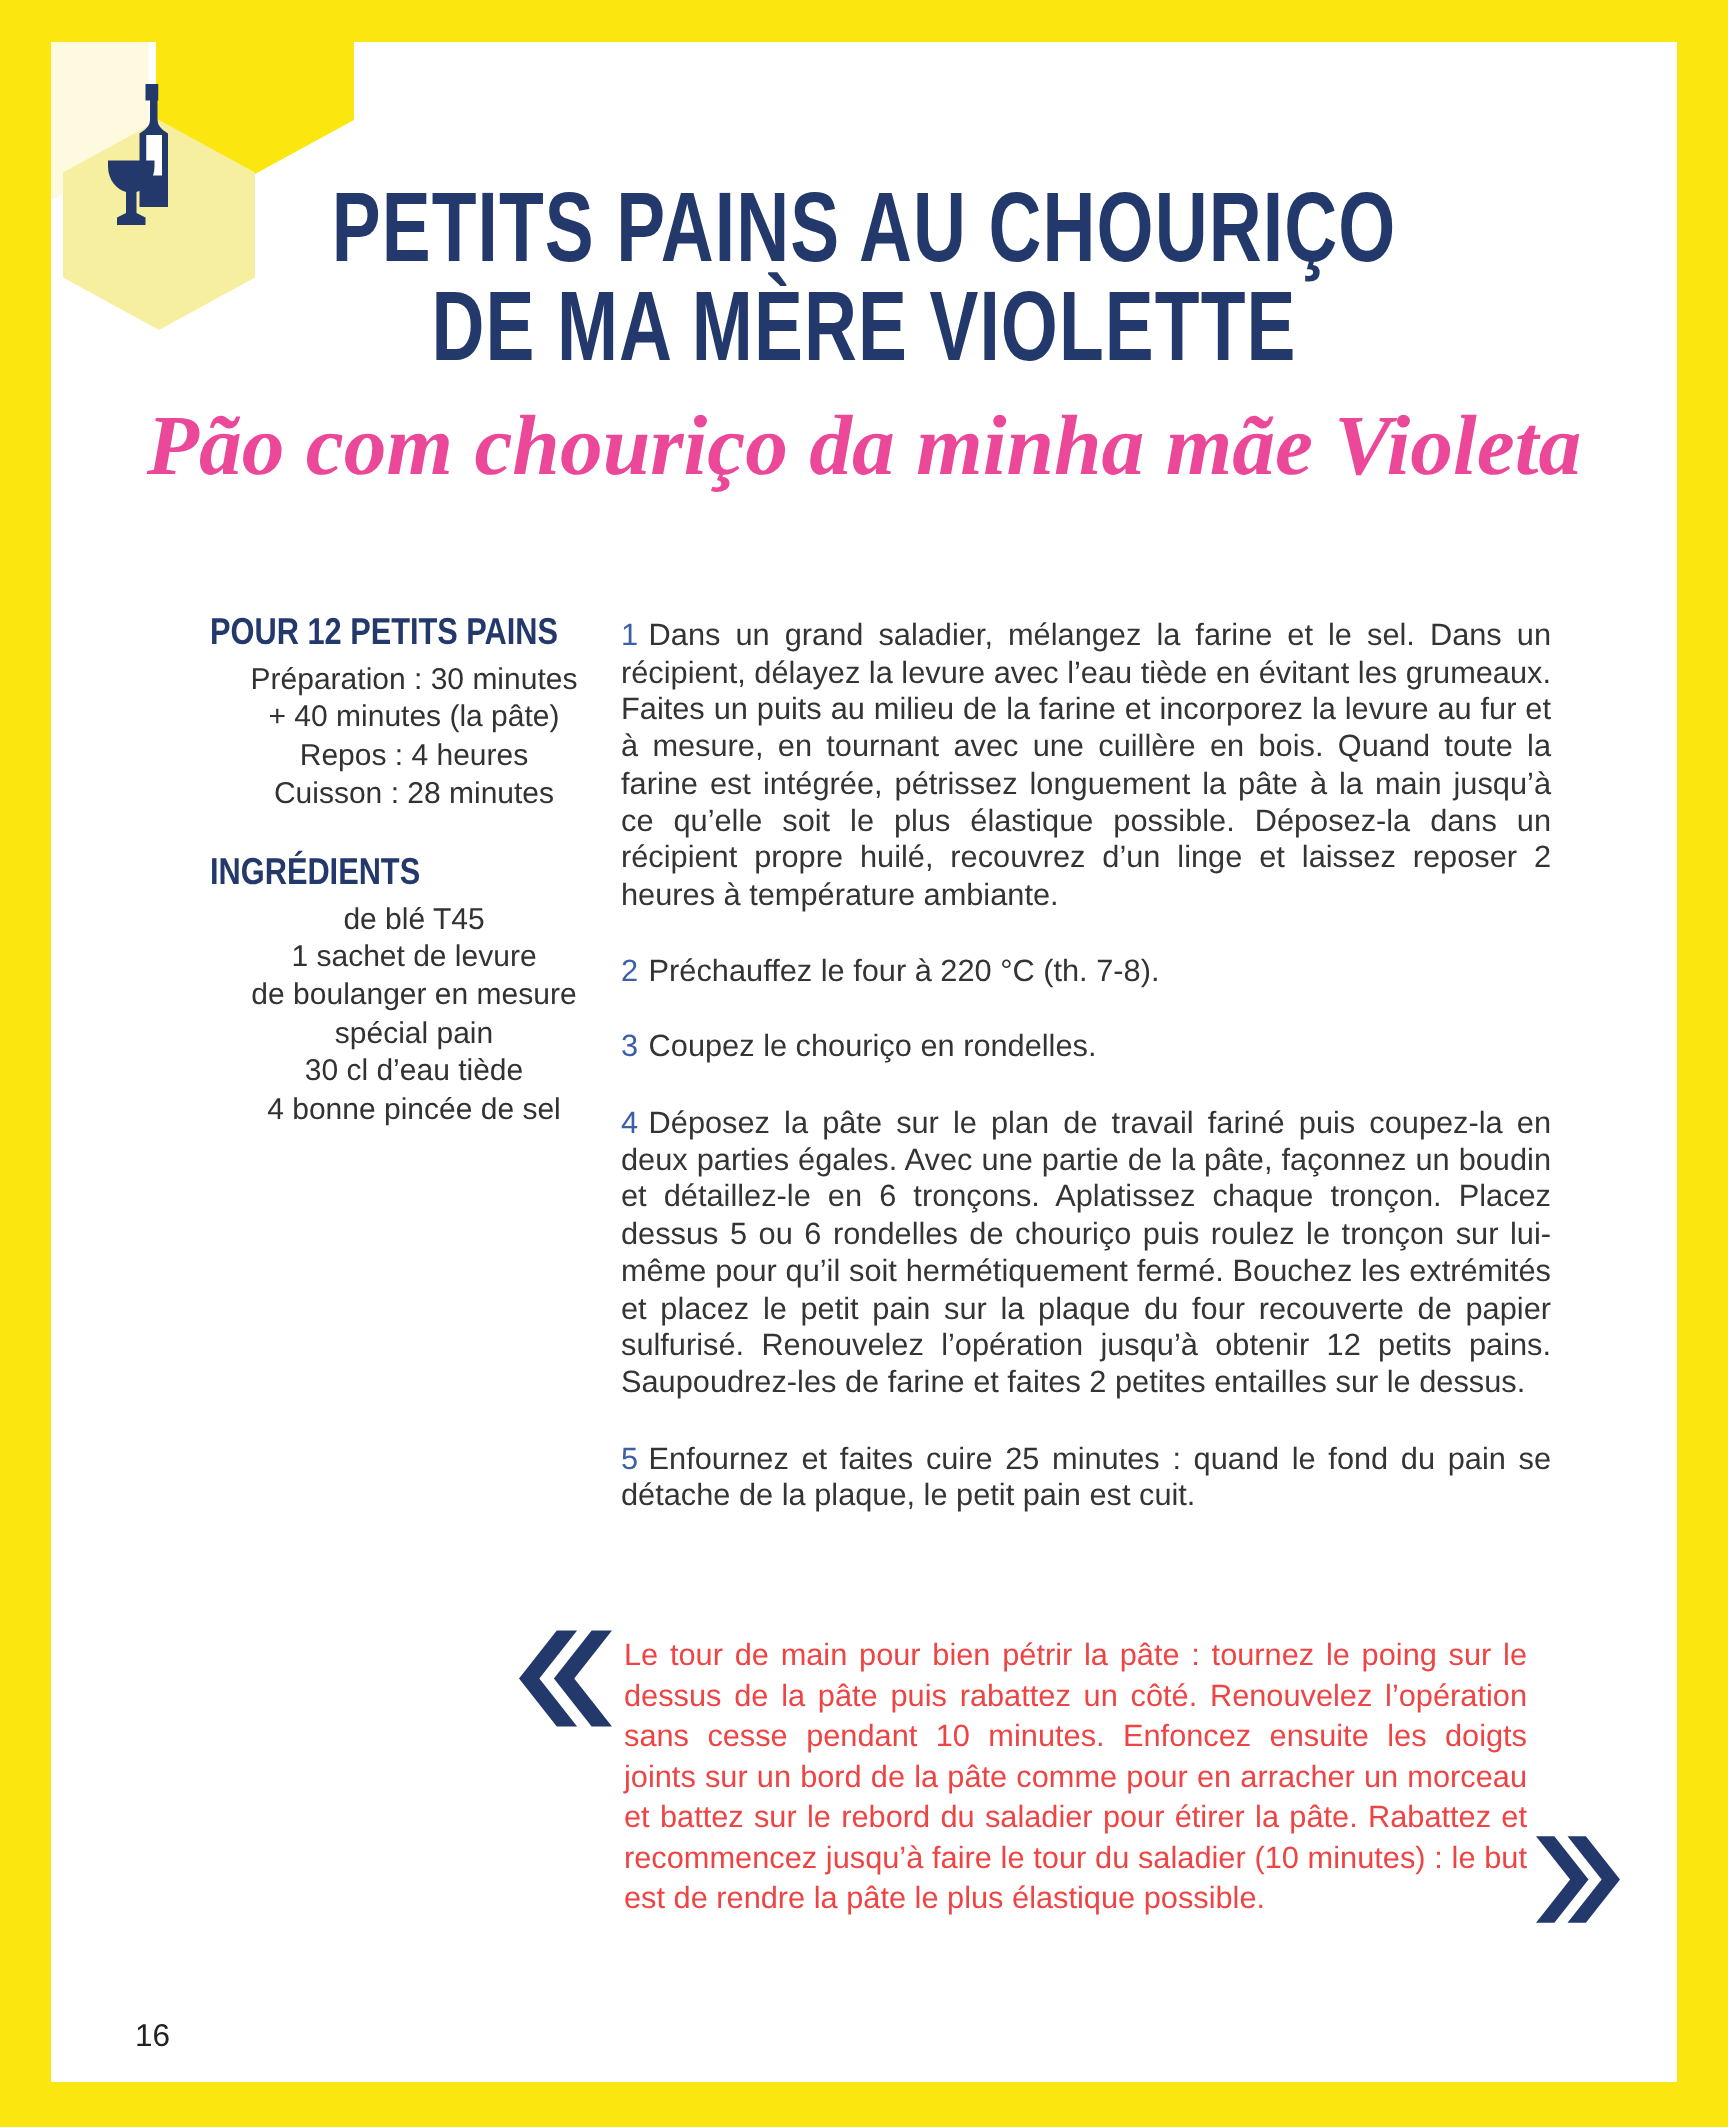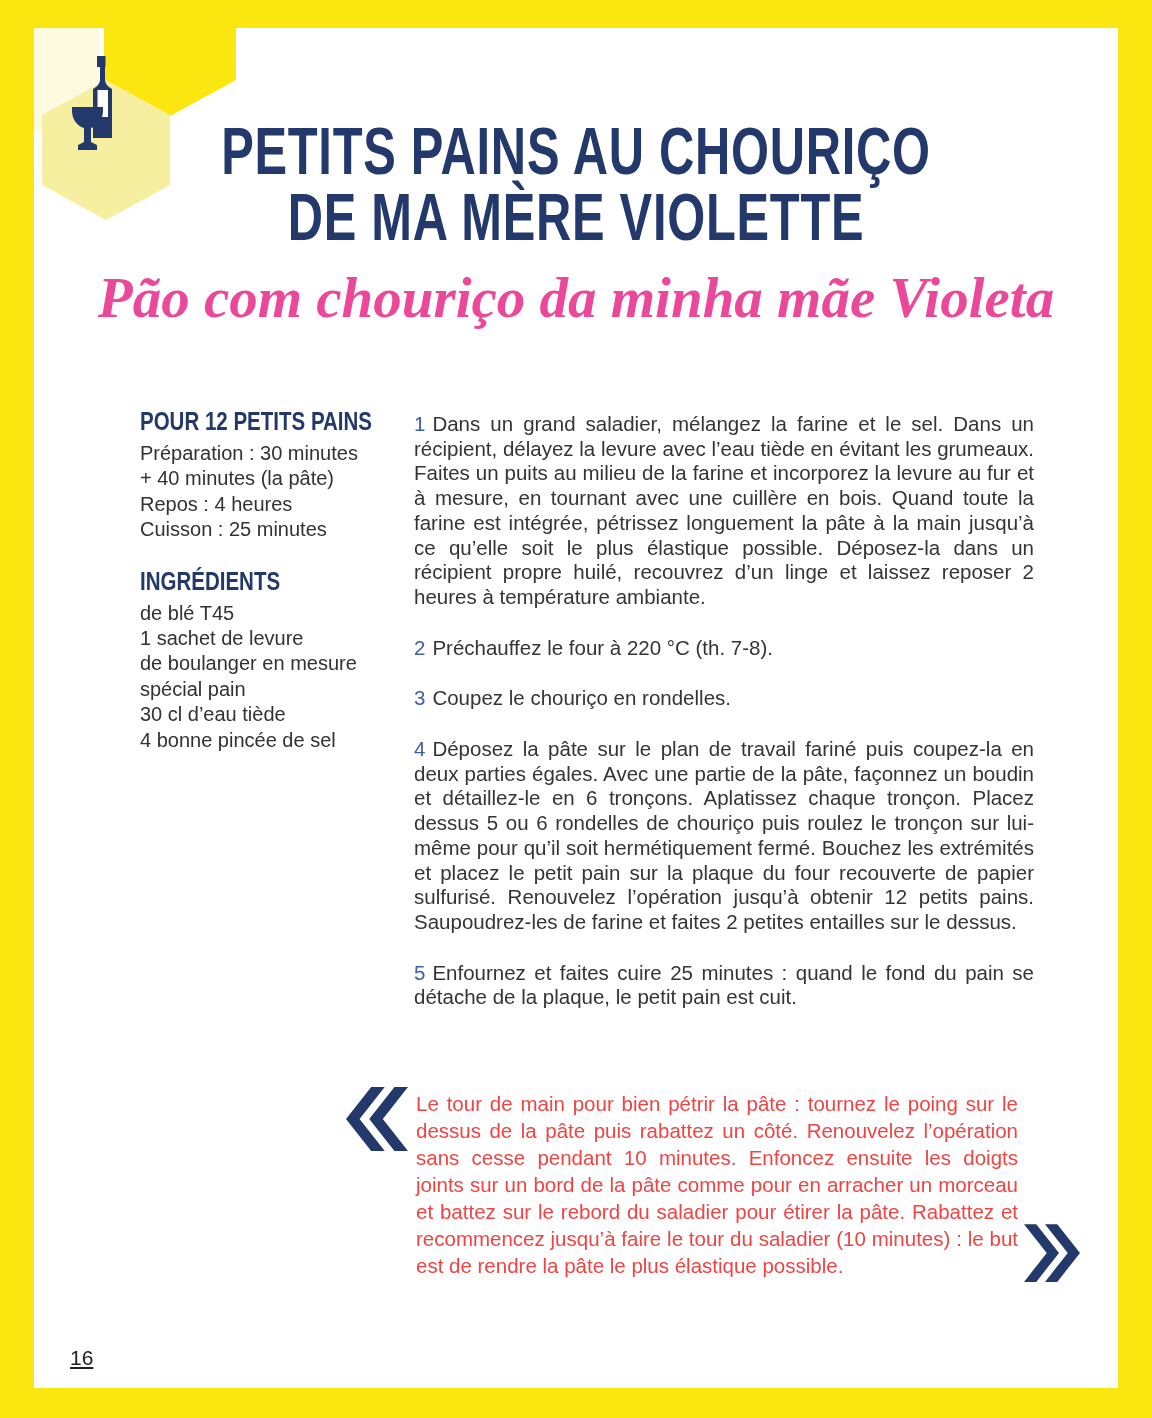--- a/index.html
+++ b/index.html
@@ -31,40 +31,40 @@
   }
   
   .sidecol{position:absolute;left:140px;top:407px;width:272px;z-index:4;}
   .side-heading{
     color:#24396B;font-weight:700;font-size:25px;line-height:28px;
     transform:scaleX(0.82);transform-origin:0 50%;white-space:nowrap;
     margin:0 0 6px 0;
   }
   .side-heading.second{margin-top:24px;}
   .side-line{
-    color:#323232;font-size:20px;line-height:25.4px;margin:0;white-space:nowrap;
+    color:#323232;font-size:20px;line-height:25.4px;margin:0;white-space:nowrap;text-align:center;
   }
   
   .maincol{position:absolute;left:414px;top:412px;width:620px;z-index:4;}
   .step{
     margin:0 0 26px 0;color:#343434;font-size:20.5px;line-height:24.7px;
     text-align:justify;
   }
   .step-num{color:#3C5FA6;margin-right:7px;}
   
   .tip{
     position:absolute;left:416px;top:1090px;width:602px;z-index:4;
     color:#ef4444;font-size:20.5px;line-height:27px;text-align:justify;
   }
   .quote-open{position:absolute;left:346px;top:1086px;z-index:4;}
   .quote-close{position:absolute;left:1024px;top:1222px;z-index:4;}
   
   .pagenum{
-    position:absolute;left:70px;top:1346px;z-index:6;
-    color:#222222;font-size:21px;text-decoration:underline;
+    position:absolute;left:90px;top:1346px;z-index:6;
+    color:#222222;font-size:21px;
   }
 </style>
 </head>
 <body>
 
 <svg class="hex-art" width="300" height="270" viewBox="0 0 300 270">
   <polygon points="35,-7 99,28 99,98 35,133 -29,98 -29,28" fill="#FDFADF"></polygon>
   <polygon points="170,-28 236,8 236,80 170,116 104,80 104,8" fill="#FBE70F"></polygon>
   <polygon points="106,80 170,115 170,185 106,220 42,185 42,115" fill="#F7EFA0"></polygon>
 </svg>
@@ -84,21 +84,21 @@
   <div>PETITS PAINS AU CHOURIÇO</div>
   <div>DE MA MÈRE VIOLETTE</div>
 </div>
 <div class="subtitle">Pão com chouriço da minha mãe Violeta</div>
 
 <div class="sidecol">
   <p class="side-heading">POUR 12 PETITS PAINS</p>
   <p class="side-line">Préparation : 30 minutes</p>
   <p class="side-line">+ 40 minutes (la pâte)</p>
   <p class="side-line">Repos : 4 heures</p>
-  <p class="side-line">Cuisson : 25 minutes</p>
+  <p class="side-line">Cuisson : 28 minutes</p>
   <p class="side-heading second">INGRÉDIENTS</p>
   <p class="side-line">de blé T45</p>
   <p class="side-line">1 sachet de levure</p>
   <p class="side-line">de boulanger en mesure</p>
   <p class="side-line">spécial pain</p>
   <p class="side-line">30 cl d’eau tiède</p>
   <p class="side-line">4 bonne pincée de sel</p>
 </div>
 
 <div class="maincol">

